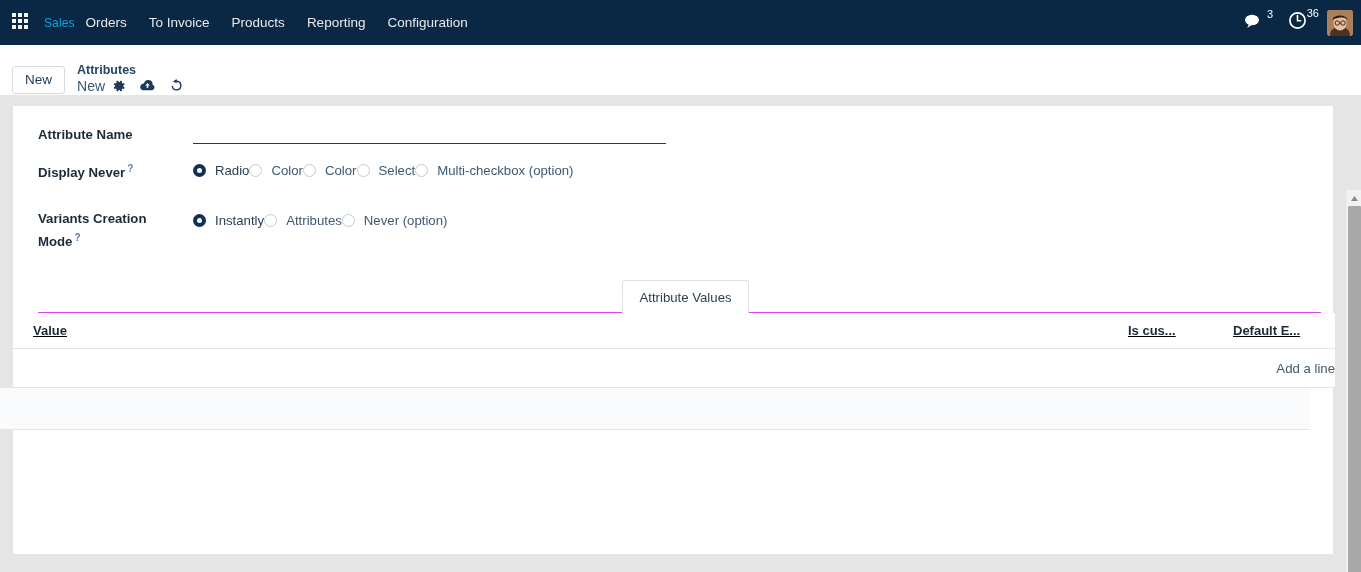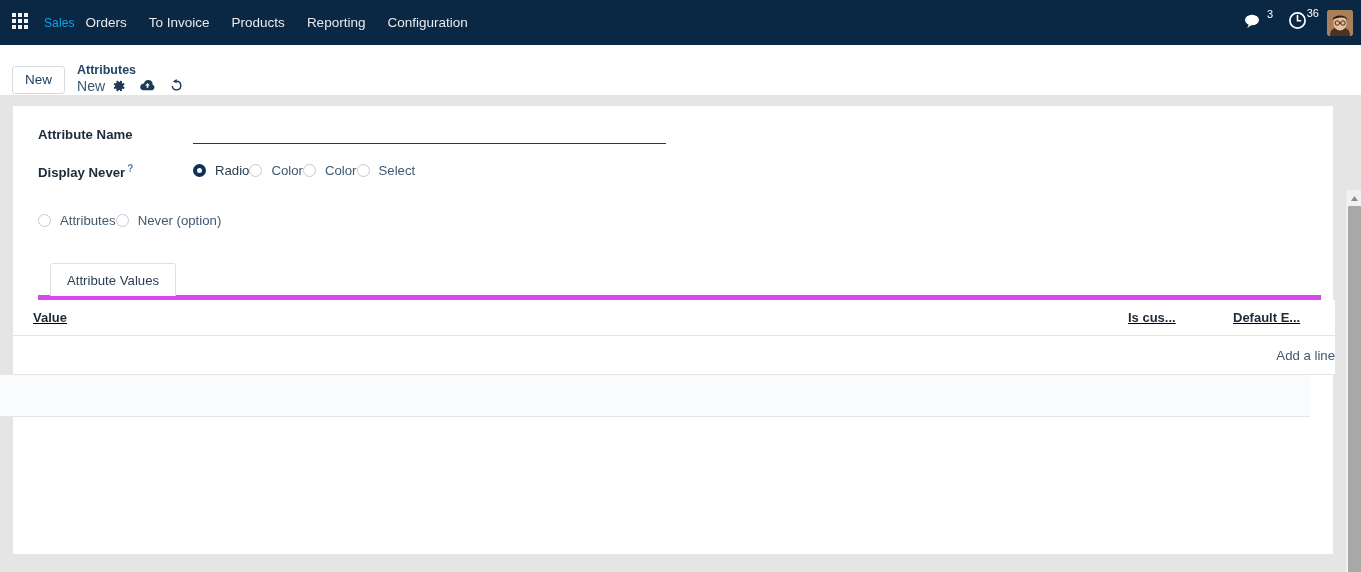--- a/index.html
+++ b/index.html
@@ -172,22 +172,23 @@
   .radio-label { font-size: 13.2px; color: #3f5973; }
   .radio-item.checked .radio-label { color: #2b3f54; }
 
   .gap-lg { height: 22px; }
   .gap-sm { height: 12px; }
 
   
   .notebook { margin-top: 28px; padding: 0 12px 0 25px; }
   .tab-strip {
     display: flex;
-    border-bottom: 5px solid #d946ef;
+    border-bottom: 1px solid #d946ef;
     padding-left: 12px;
+    justify-content: center;
   }
   .tab {
     font-size: 13.2px;
     color: #3f5973;
     padding: 9px 16px 8px 16px;
     border: 1px solid transparent;
     border-bottom: none;
     cursor: pointer;
     position: relative;
     top: 1px;
@@ -381,29 +382,41 @@
               <span class="radio-label">Color</span>
             </div>
             <div class="radio-item">
               <span class="radio-mark"></span>
               <span class="radio-label">Color</span>
             </div>
             <div class="radio-item">
               <span class="radio-mark"></span>
               <span class="radio-label">Select</span>
             </div>
+            <div class="radio-item">
+              <span class="radio-mark"></span>
+              <span class="radio-label">Multi-checkbox (option)</span>
+            </div>
           </div>
         </div>
       </div>
 
       <div class="gap-lg"></div>
 
       <div class="field-row">
+        <div class="field-label">
+          <span>Variants Creation</span><br>
+          <span>Mode</span><span class="tip">?</span>
+        </div>
         <div class="field-value">
           <div class="radio-list">
+            <div class="radio-item checked">
+              <span class="radio-mark"></span>
+              <span class="radio-label">Instantly</span>
+            </div>
             <div class="radio-item">
               <span class="radio-mark"></span>
               <span class="radio-label">Attributes</span>
             </div>
             <div class="radio-item">
               <span class="radio-mark"></span>
               <span class="radio-label">Never (option)</span>
             </div>
           </div>
         </div>

